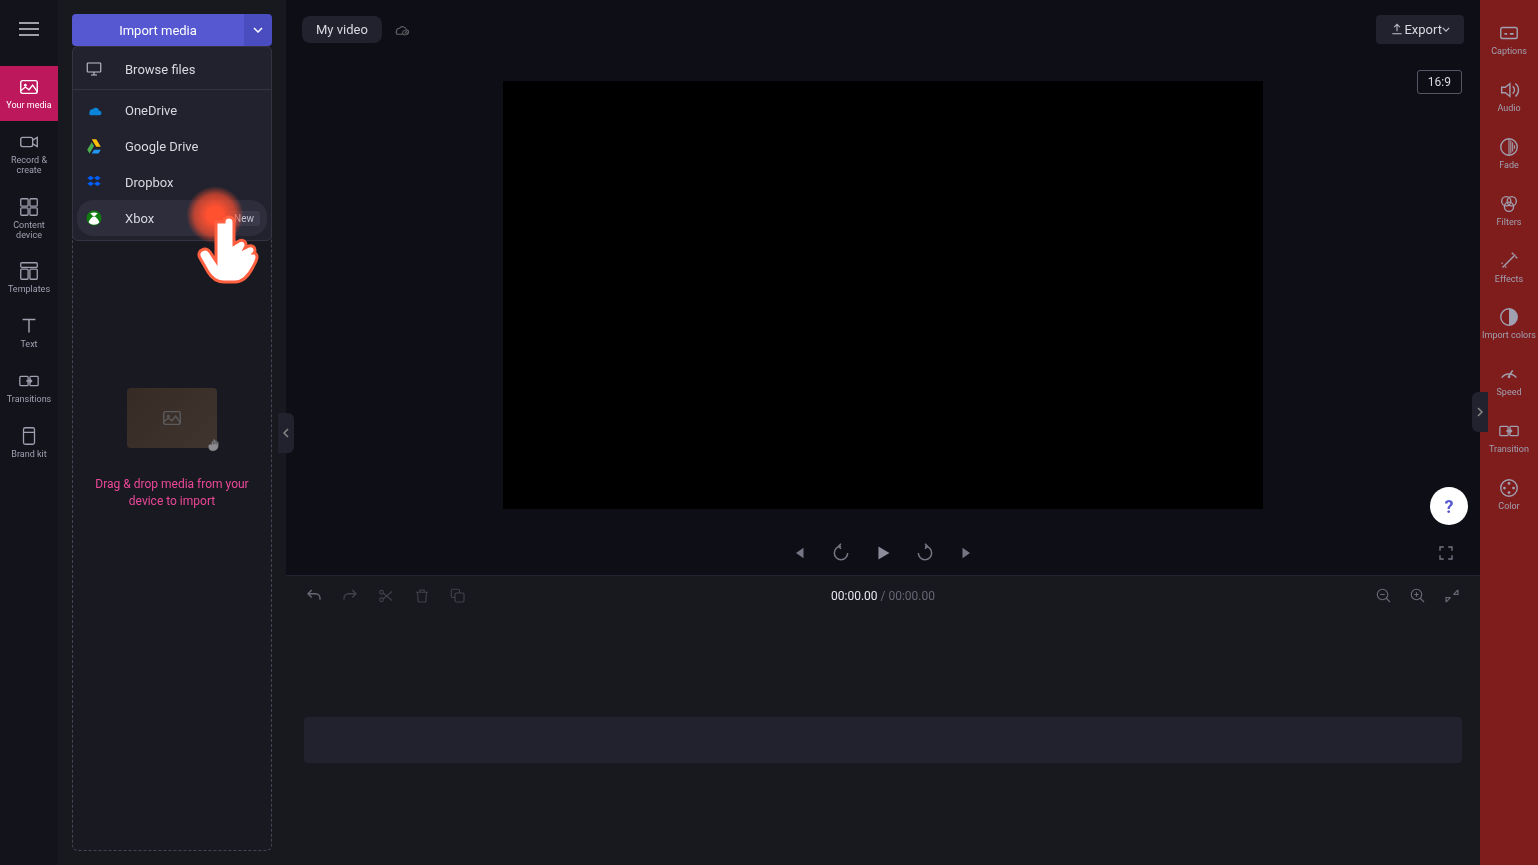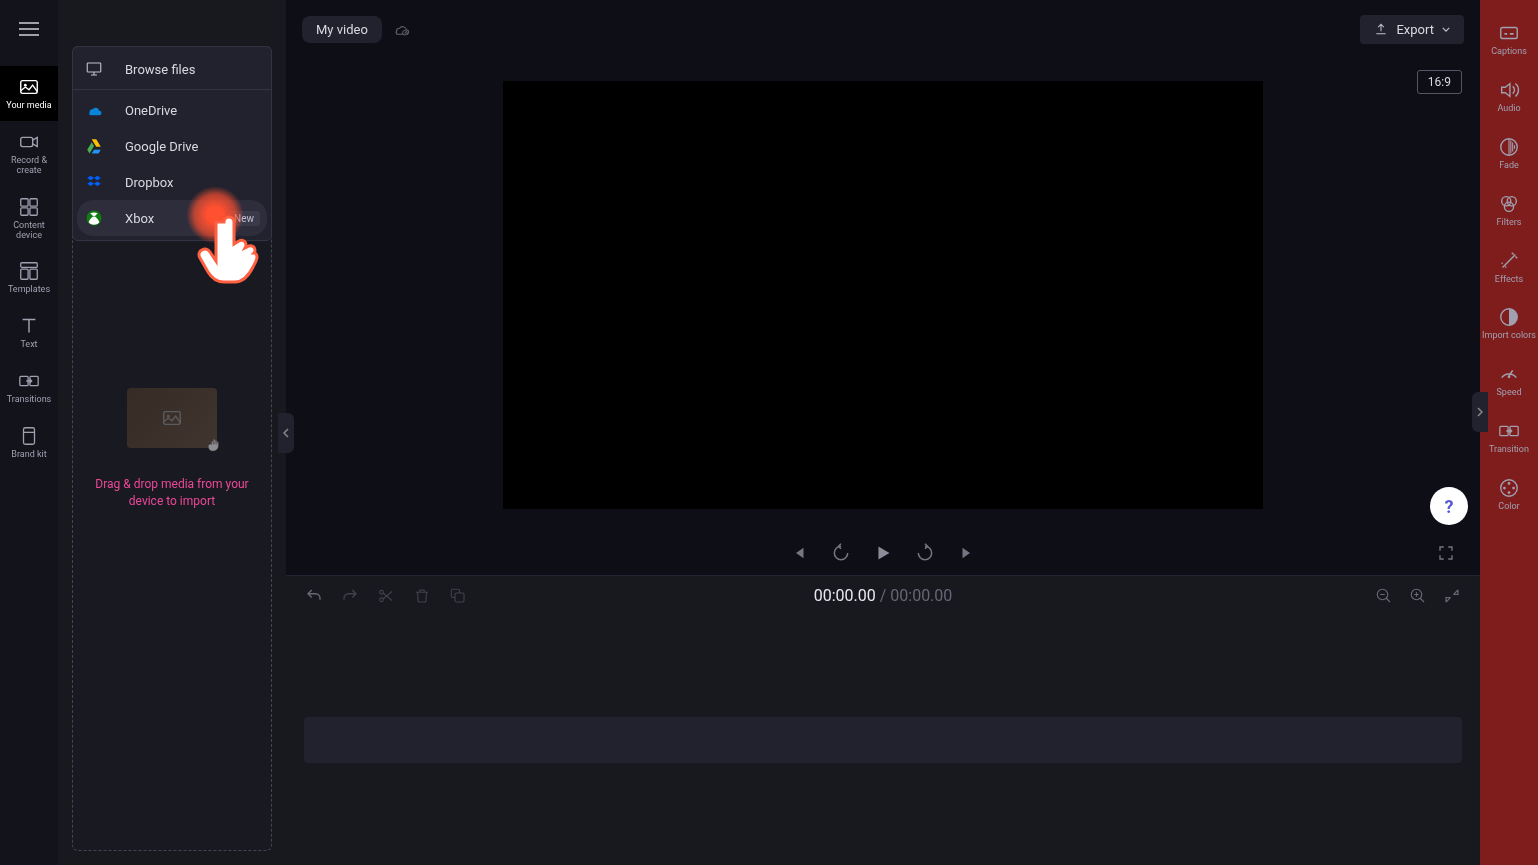--- a/index.html
+++ b/index.html
@@ -2,21 +2,21 @@
 <html><head>
 <meta charset="utf-8">
 <style>
 * { margin: 0; padding: 0; box-sizing: border-box; font-family: -apple-system, BlinkMacSystemFont, "Segoe UI", Roboto, sans-serif; }
 body { background: #0e0e17; color: #e0e0e8; width: 1538px; height: 865px; overflow: hidden; display: flex; position: relative; }
 
 
 .left-rail { width: 58px; background: #13131c; display: flex; flex-direction: column; align-items: center; padding-top: 8px; }
 .hamburger { width: 42px; height: 42px; display: flex; align-items: center; justify-content: center; cursor: pointer; }
 .rail-item { width: 58px; padding: 10px 0; display: flex; flex-direction: column; align-items: center; justify-content: center; gap: 3px; cursor: pointer; font-size: 9px; color: #a0a0b0; text-align: center; }
-.rail-item.active { background: #000000; color: #ffffff; }
+.rail-item.active { background: #be185d; color: #ffffff; }
 .rail-item svg, .rail-item .icon-box { width: 22px; height: 22px; }
 .rail-label { line-height: 1.1; }
 
 
 .import-panel { width: 228px; background: #18181f; padding: 14px; position: relative; }
 .import-btn-group { display: flex; margin-bottom: 0; }
 .import-btn { flex: 1; background: #5558d1; color: #fff; border: none; height: 32px; border-radius: 4px 0 0 4px; font-size: 13px; cursor: pointer; }
 .import-caret { width: 28px; background: #4a4dc0; border: none; border-radius: 0 4px 4px 0; cursor: pointer; display: flex; align-items: center; justify-content: center; }
 
 
@@ -31,35 +31,35 @@
 .drag-drop { position: absolute; top: 46px; left: 14px; right: 14px; bottom: 14px; border: 1px dashed #444455; border-radius: 6px; display: flex; flex-direction: column; align-items: center; justify-content: center; background: rgba(30,30,40,0.3); z-index: 50; }
 .drop-thumb { width: 90px; height: 60px; background: linear-gradient(135deg, #4a3828, #5a4838); border-radius: 4px; display: flex; align-items: center; justify-content: center; opacity: 0.6; position: relative; }
 .drop-text { margin-top: 28px; font-size: 12px; color: #ec4899; text-align: center; line-height: 1.4; padding: 0 20px; }
 .panel-collapse { position: absolute; right: -8px; top: 50%; transform: translateY(-50%); width: 16px; height: 40px; background: #22222e; border-radius: 0 6px 6px 0; display: flex; align-items: center; justify-content: center; cursor: pointer; z-index: 40; }
 
 
 .main { flex: 1; display: flex; flex-direction: column; }
 .top-bar { height: 58px; display: flex; align-items: center; padding: 0 16px; }
 .title-chip { background: #22222e; padding: 6px 14px; border-radius: 8px; font-size: 13px; color: #d8d8e0; display: flex; align-items: center; gap: 8px; }
 .sync-icon { width: 18px; height: 18px; opacity: 0.7; }
-.export-btn { margin-left: auto; background: #22222e; padding: 7px 14px; border-radius: 4px; font-size: 13px; color: #d8d8e0; display: flex; align-items: center; gap: 8px; cursor: pointer; }
+.export-btn { margin-left: auto; background: #22222e; padding: 7px 14px; border-radius: 4px; font-size: 13px; color: #d8d8e0; display: flex; align-items: center; gap: 0; cursor: pointer; }
 
 
 .preview-area { flex: 1; position: relative; display: flex; flex-direction: column; }
 .aspect-badge { position: absolute; top: 12px; right: 18px; border: 1px solid #555566; padding: 4px 10px; border-radius: 3px; font-size: 12px; color: #d8d8e0; cursor: pointer; z-index: 10; }
 .video-container { flex: 1; display: flex; align-items: center; justify-content: center; }
 .video-canvas { background: #000; width: 760px; height: 428px; }
 .playback-bar { height: 44px; display: flex; align-items: center; justify-content: center; gap: 18px; position: relative; }
 .playback-bar .pb-btn { width: 24px; height: 24px; display: flex; align-items: center; justify-content: center; cursor: pointer; opacity: 0.7; }
 .fullscreen-btn { position: absolute; right: 22px; }
 
 
 .timeline-toolbar { height: 40px; background: #18181f; display: flex; align-items: center; padding: 0 18px; gap: 16px; border-top: 1px solid #222230; }
 .tl-btn { width: 20px; height: 20px; display: flex; align-items: center; justify-content: center; cursor: pointer; opacity: 0.6; }
-.tl-time { position: absolute; left: 50%; transform: translateX(-50%); font-size: 16px; }
+.tl-time { position: absolute; left: 50%; transform: translateX(-50%); font-size: 12px; }
 .tl-time .current { color: #e8e8f0; }
 .tl-time .total { color: #666677; }
 .tl-zoom { margin-left: auto; display: flex; gap: 14px; }
 
 
 .timeline { height: 250px; background: #18181f; padding: 12px 18px; }
 .timeline-track-area { height: 90px; margin-top: 90px; }
 .timeline-track { height: 46px; background: #22222e; border-radius: 4px; }
 
 
@@ -136,20 +136,28 @@
   <div class="rail-item">
     <svg viewBox="0 0 24 24" width="22" height="22">
         <rect x="6" y="3" width="12" height="18" rx="2" fill="none" stroke="#a0a0b0" stroke-width="1.4"></rect>
         <path d="M6 8h12" stroke="#a0a0b0" stroke-width="1.4"></path>
       </svg>
     <span class="rail-label">Brand kit</span>
   </div>
 </div>
 
 <div class="import-panel">
+  <div class="import-btn-group">
+    <button class="import-btn">Import media</button>
+    <button class="import-caret">
+      <svg width="10" height="6" viewBox="0 0 10 6">
+          <path d="M1 1l4 4 4-4" fill="none" stroke="#fff" stroke-width="1.5"></path>
+        </svg>
+    </button>
+  </div>
 
   <div class="drag-drop">
     <div class="drop-thumb">
       <svg width="22" height="22" viewBox="0 0 24 24">
           <rect x="3" y="5" width="18" height="14" rx="2" fill="none" stroke="#888" stroke-width="1.5"></rect>
           <circle cx="8" cy="10" r="1.5" fill="#888"></circle>
           <path d="M3 16l5-4 4 3 4-5 5 7" fill="none" stroke="#888" stroke-width="1.5"></path>
         </svg>
       <svg width="20" height="20" viewBox="0 0 24 24" style="position:absolute;bottom:-8px;right:-8px">
           <path d="M8 11V7a1 1 0 012 0v3M10 10V5a1 1 0 012 0v5M12 10V6a1 1 0 012 0v4M14 10V8a1 1 0 012 0v4a6 6 0 01-6 6h-1a5 5 0 01-5-5v-2l2-1" fill="#ddd" stroke="#555" stroke-width="0.5"></path>

